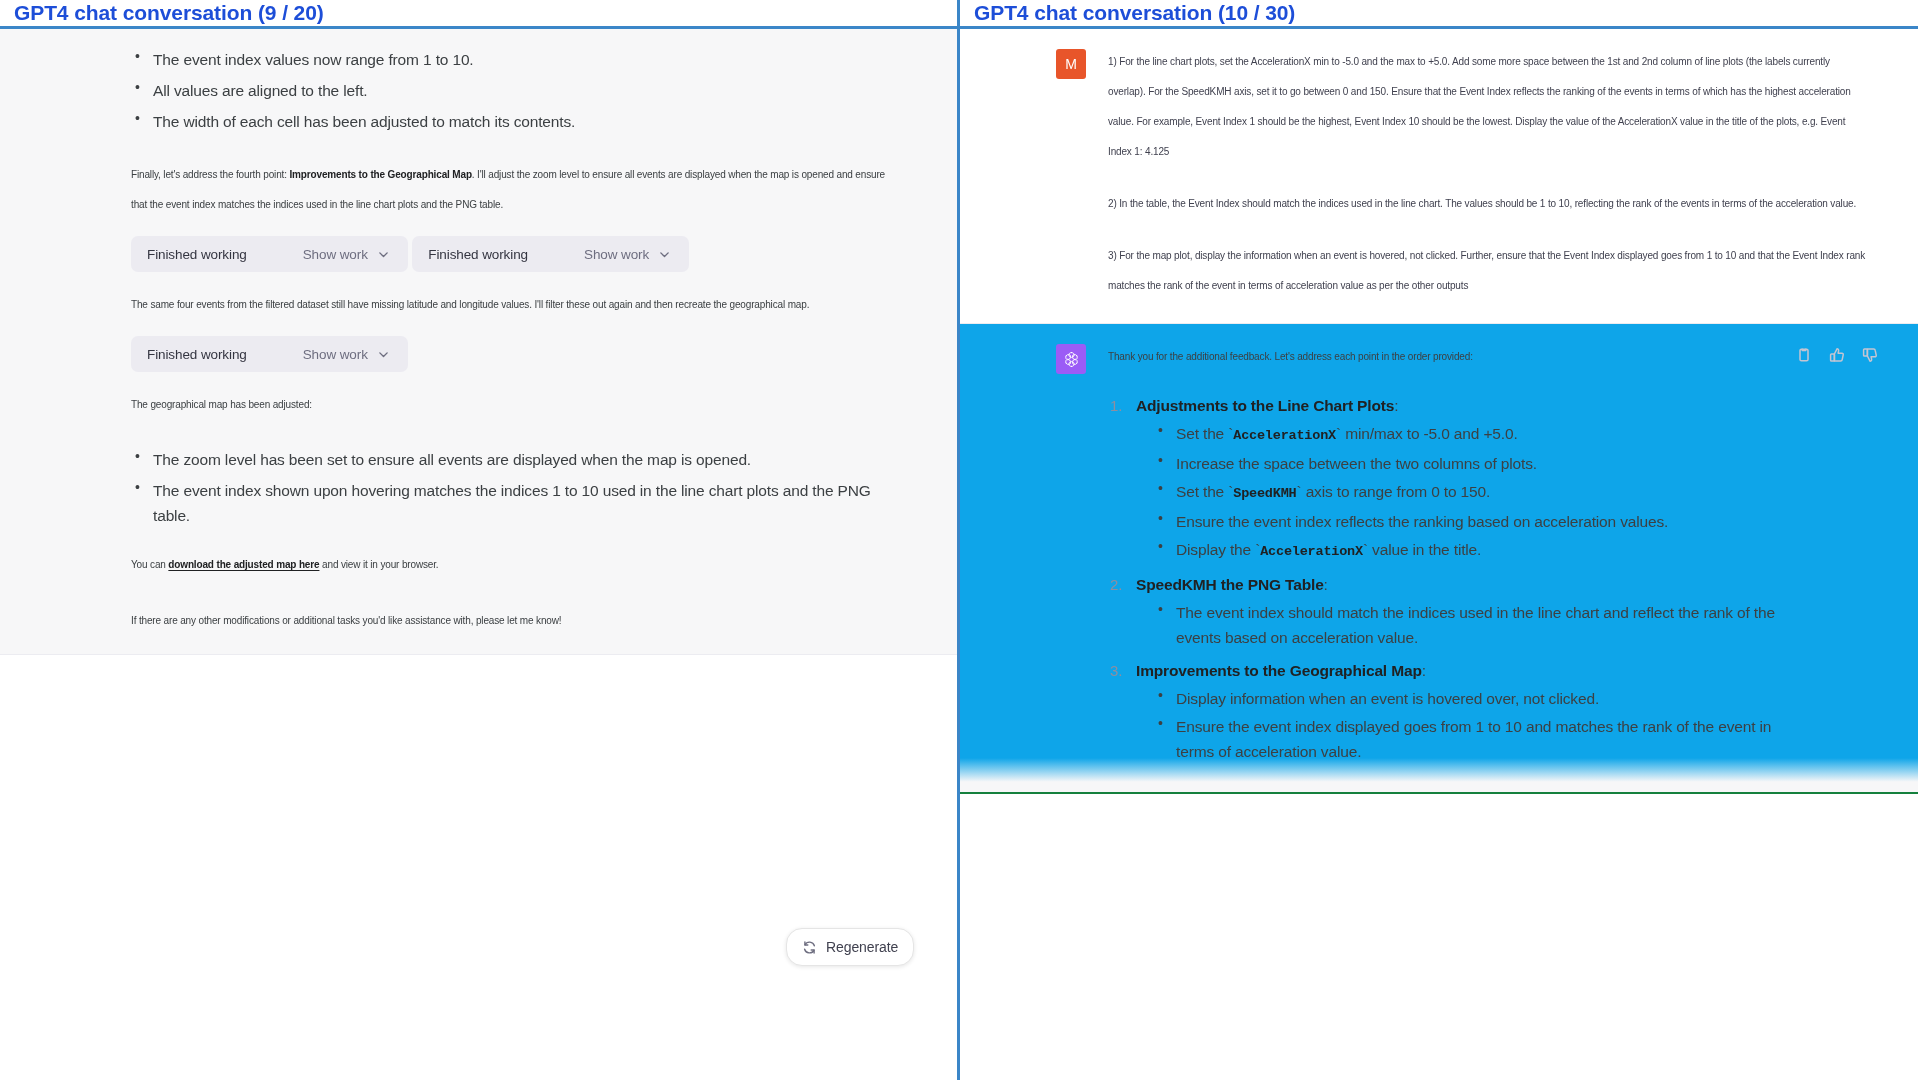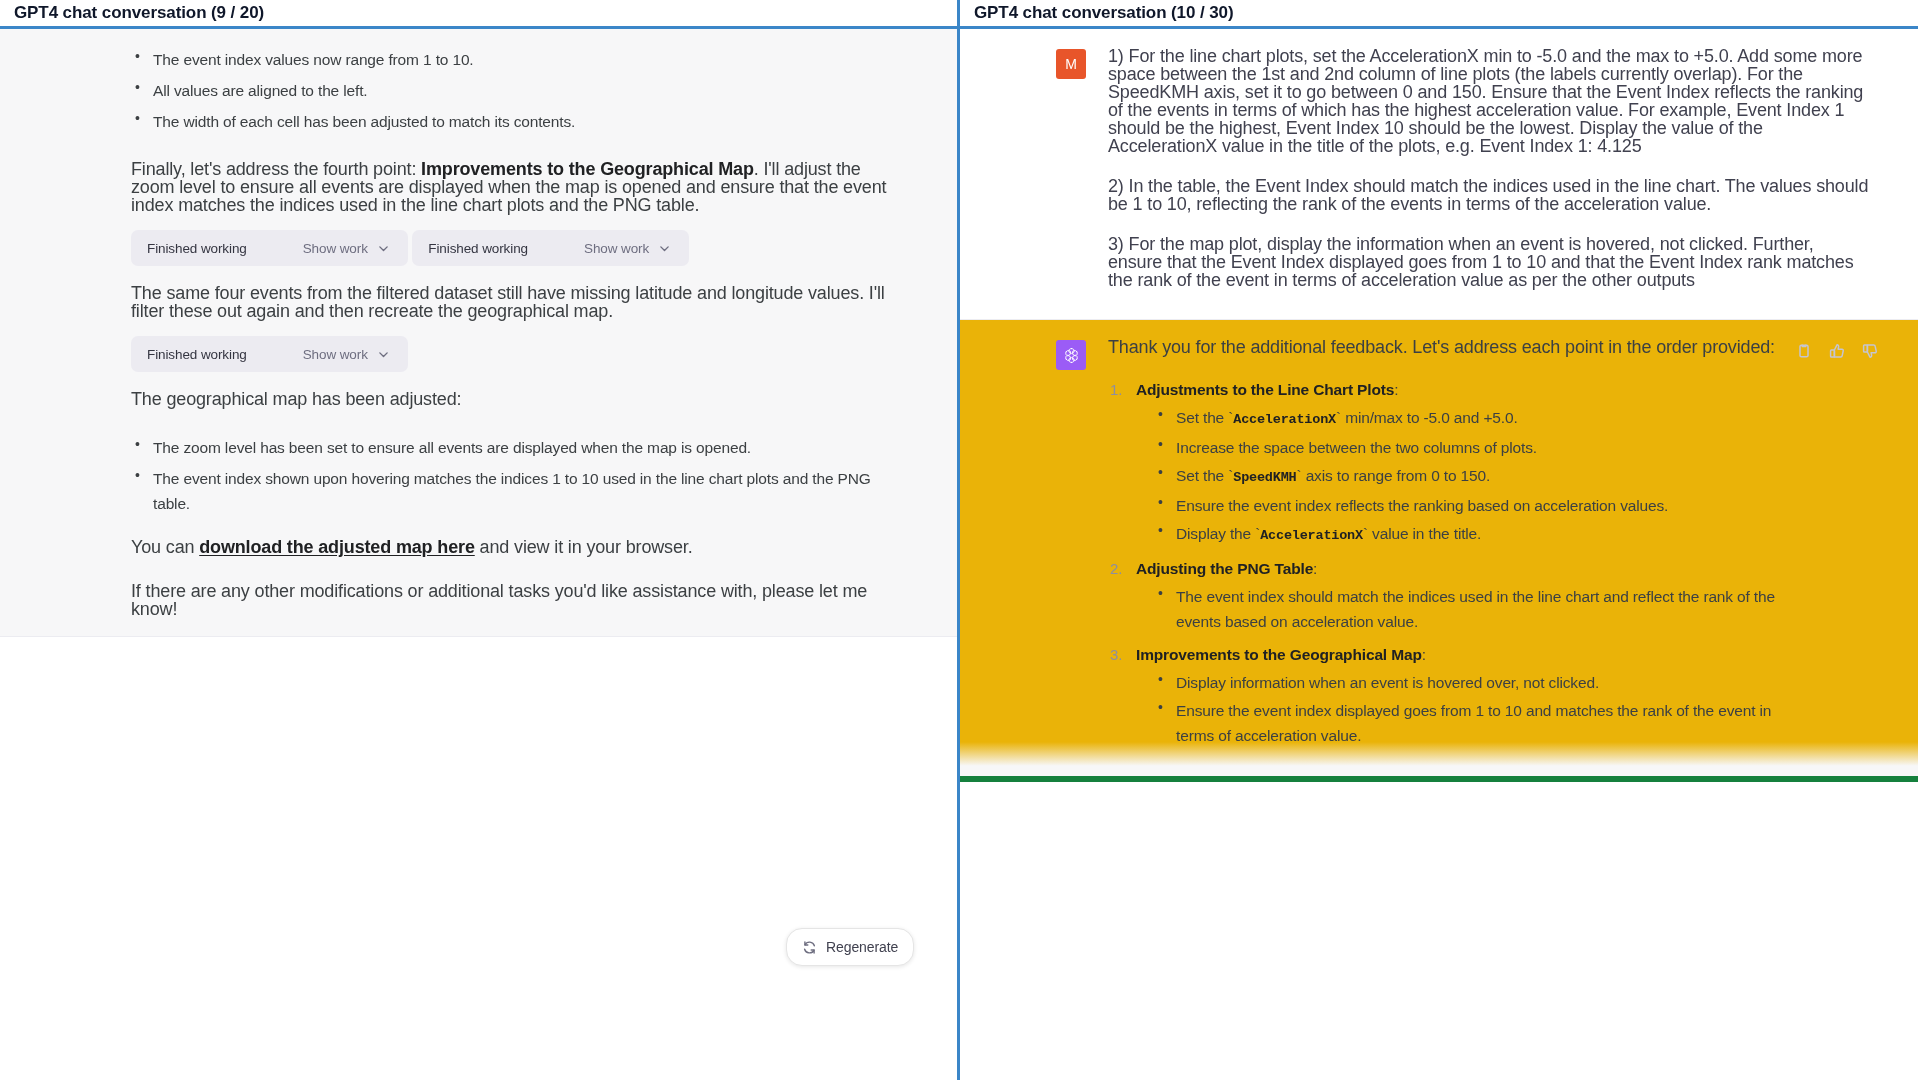--- a/index.html
+++ b/index.html
@@ -26,36 +26,36 @@
 
   .panel-header {
     height: 29px;
     background: #ffffff;
     border-bottom: 3px solid #3b86c8;
     display: flex;
     align-items: center;
     padding-left: 14px;
   }
   .panel-header .title {
-    font-size: 17px;
+    font-size: 21px;
     font-weight: bold;
-    color: #0f172a;
+    color: #1d4ed8;
     letter-spacing: -0.1px;
     white-space: nowrap;
   }
 
   .panel-body { position: relative; height: 1048px; overflow: hidden; }
 
   
   .msg {
     position: relative;
     display: flex;
     padding: 14px 0 14px 0;
   }
-  .msg.assistant { background: #eab308; border-top: 1px solid #ececf1; border-bottom:6px solid #15803d;margin-top:8px;}
+  .msg.assistant { background: #0ea5e9; border-top: 1px solid #ececf1; border-bottom:2px solid #15803d;}
   .msg.user { background: #ffffff; }
   .msg-inner { display: flex; width: 100%; padding: 0 40px 0 56px; }
 
   .avatar {
     width: 30px; height: 30px;
     border-radius: 3px;
     flex: 0 0 30px;
     margin-right: 22px;
     margin-top: 2px;
     display: flex; align-items: center; justify-content: center;
@@ -64,22 +64,22 @@
     font-weight: 500;
   }
   .avatar.user-av { background: #e8552a; }
   .avatar.bot-av  { background: #9b5cf6; }
   .avatar svg { display:block; }
 
   .msg-content { flex: 1 1 auto; min-width: 0; }
 
   
   .para {
-    font-size: 18px;
-    line-height: 18px;
+    font-size: 10px;
+    line-height: 30px;
     color: #3c4043;
     margin: 0 0 0 0;
     letter-spacing: -0.15px;
   }
   .para.user-para { color: #40414f; }
   .para + .para { margin-top: 22px; }
   .para b, .para strong { color: #202123; font-weight: bold; }
 
   a.inline-link {
     color: #202123;
@@ -349,21 +349,21 @@
                 <ul class="bullets">
                   <li><span>Set the `</span><code class="tick">AccelerationX</code><span>` min/max to -5.0 and +5.0.</span></li>
                   <li><span>Increase the space between the two columns of plots.</span></li>
                   <li><span>Set the `</span><code class="tick">SpeedKMH</code><span>` axis to range from 0 to 150.</span></li>
                   <li><span>Ensure the event index reflects the ranking based on acceleration values.</span></li>
                   <li><span>Display the `</span><code class="tick">AccelerationX</code><span>` value in the title.</span></li>
                 </ul>
               </li>
 
               <li>
-                <span class="li-head">Adjusting the PNG Table</span><span>:</span>
+                <span class="li-head">SpeedKMH the PNG Table</span><span>:</span>
                 <ul class="bullets">
                   <li><span>The event index should match the indices used in the line chart and reflect the rank of the events based on acceleration value.</span></li>
                 </ul>
               </li>
 
               <li>
                 <span class="li-head">Improvements to the Geographical Map</span><span>:</span>
                 <ul class="bullets">
                   <li><span>Display information when an event is hovered over, not clicked.</span></li>
                   <li><span>Ensure the event index displayed goes from 1 to 10 and matches the rank of the event in terms of acceleration value.</span></li>

